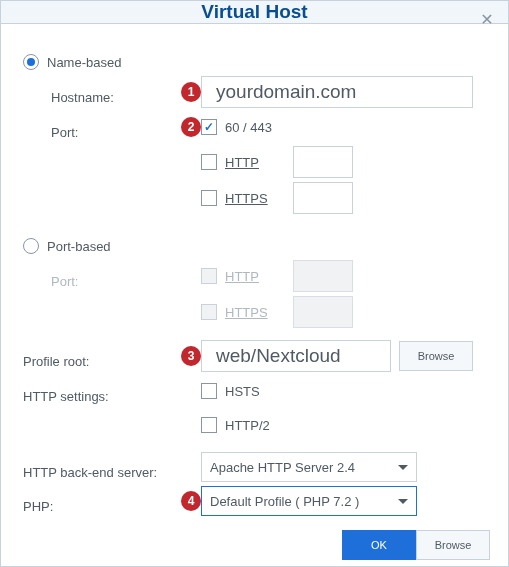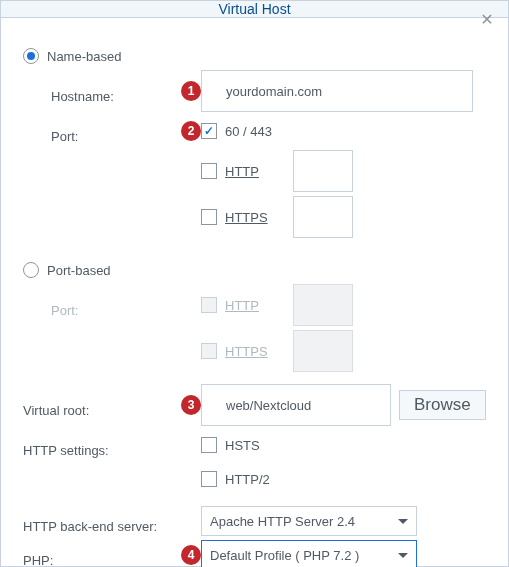--- a/index.html
+++ b/index.html
@@ -20,23 +20,23 @@
   .titlebar {
     height: 38px;
     background: #f0f6fa;
     border-bottom: 1px solid #c8d2dc;
     display: flex;
     align-items: center;
     justify-content: center;
     position: relative;
   }
   .titlebar .title {
-    font-weight: 400;
+    font-weight: 700;
     color: #0a4e90;
-    font-size: 14px;
+    font-size: 19px;
   }
   .titlebar .close {
     position: absolute;
     right: 10px;
     top: 8px;
     width: 22px;
     height: 22px;
     color: #8a96a0;
     font-size: 16px;
     text-align: center;
@@ -99,24 +99,24 @@
     color: #1e6fd9;
     line-height: 1;
   }
   .checkbox.disabled { border-color: #c8d2dc; background: #f0f2f4; }
   .checkbox.checked::after {
     content: "✓";
     font-weight: 700;
   }
   
   .text-input {
-    height: 42px;
+    height: 32px;
     border: 1px solid #c8d2dc;
-    padding: 0 24px;
-    font-size: 13px;
+    padding: 0 14px;
+    font-size: 19px;
     color: #505a64;
     background: #fff;
   }
   .text-input.wide { width: 272px; }
   .text-input.small { width: 60px; }
   .text-input.disabled { background: #f0f2f4; color: #b0b8c0; border-color: #d8dee4; }
   
   .select {
     height: 30px;
     width: 216px;
@@ -136,21 +136,21 @@
     border-top: 5px solid #505a64;
   }
   
   .btn {
     height: 30px;
     min-width: 74px;
     padding: 0 14px;
     border: 1px solid #c8d2dc;
     background: #f5f8fa;
     color: #505a64;
-    font-size: 17px;
+    font-size: 11px;
     display: inline-flex;
     align-items: center;
     justify-content: center;
     cursor: pointer;
   }
   .btn.primary {
     background: #1e6fd9;
     border-color: #1e6fd9;
     color: #fff;
   }
@@ -269,21 +269,21 @@
         <span class="checkbox disabled"></span>
         <span class="disabled-text cb-text">HTTPS</span>
         <input class="text-input small disabled" disabled="" style="">
       </div>
     </div>
 
     <div class="section-gap"></div>
 
     <div class="row">
       <div class="label-col">
-        <span>Virtual root:</span>
+        <span>Profile root:</span>
       </div>
       <span class="badge">3</span>
       <div class="field-col">
         <input class="text-input" style="width: 190px;" value="web/Nextcloud">
         <span class="btn">Browse</span>
       </div>
     </div>
 
     <div class="row">
       <div class="label-col">

